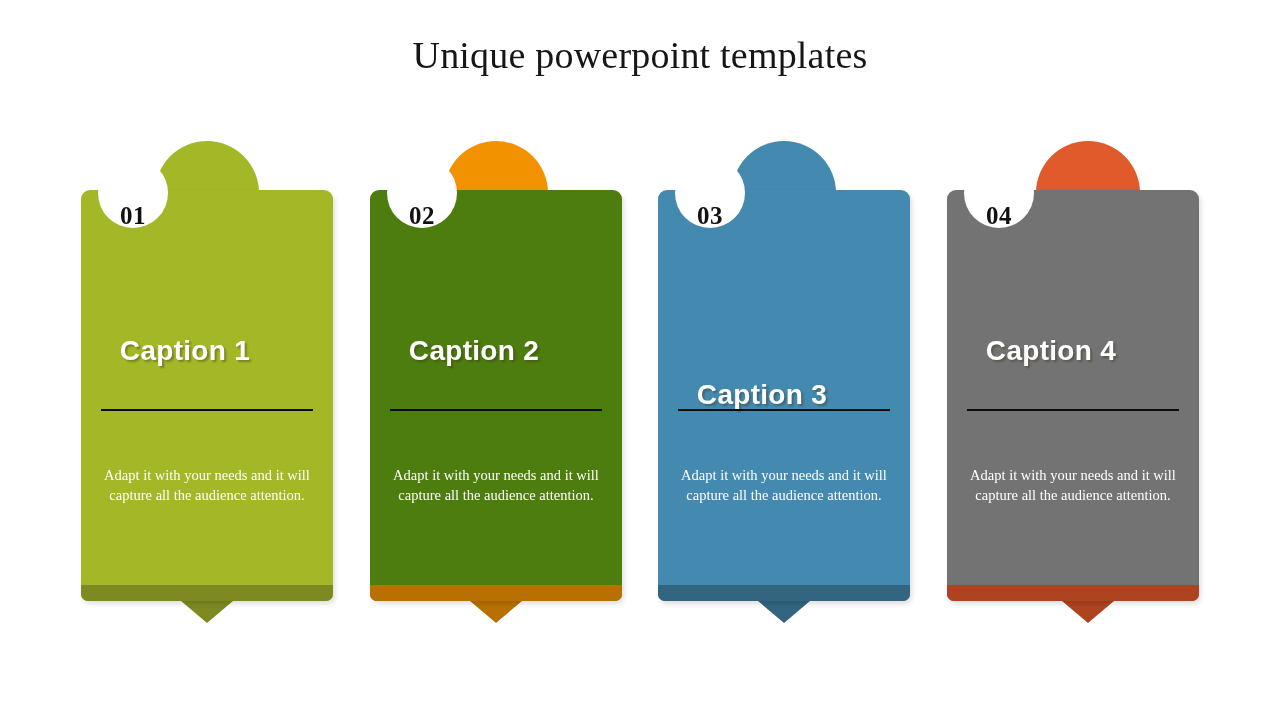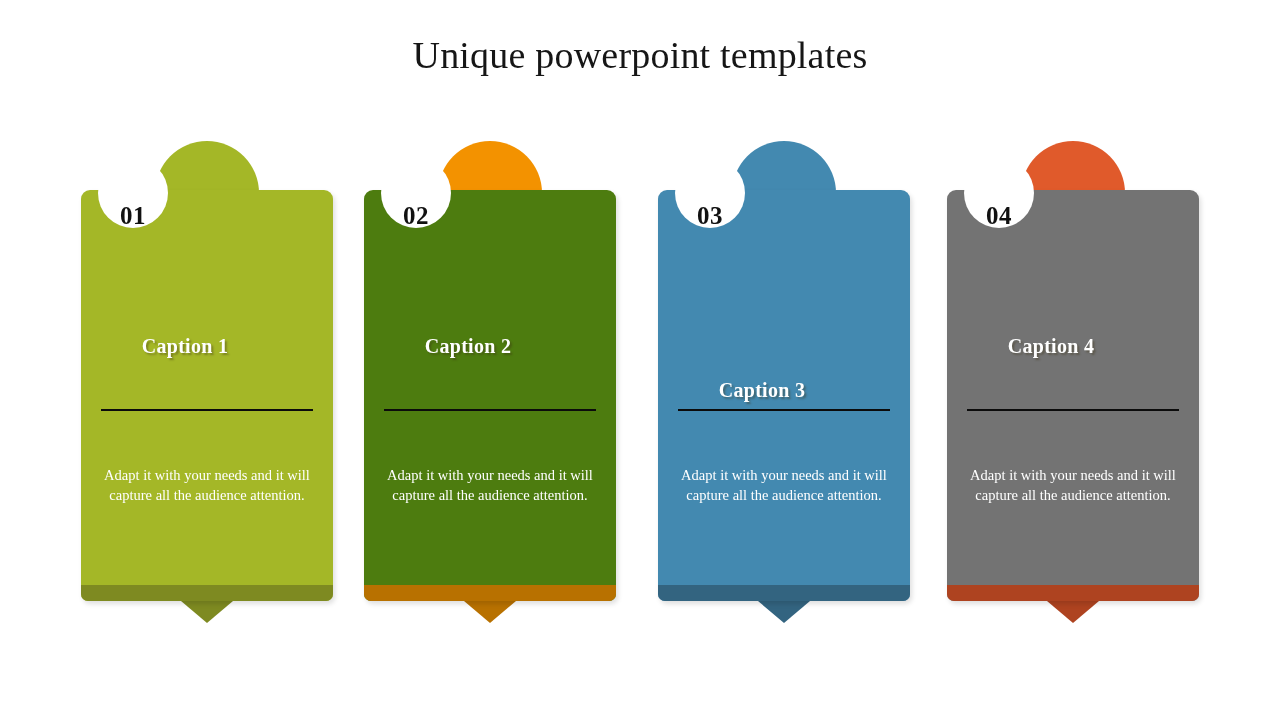--- a/index.html
+++ b/index.html
@@ -39,23 +39,23 @@
     height: 490px;
   }
 
   .card-unit {
     position: absolute;
     top: 0;
     width: 252px;
     height: 490px;
   }
   .card-unit.u0 { left: 0px; }
-  .card-unit.u1 { left: 283px; }
+  .card-unit.u1 { left: 289px; }
   .card-unit.u2 { left: 577px; }
-  .card-unit.u3 { left: 866px; }
+  .card-unit.u3 { left: 866px; padding-left: 29px; }
 
   
   .badge-ring {
     position: absolute;
     left: 50%;
     top: 0px;
     width: 104px;
     height: 104px;
     margin-left: -52px;
     border-radius: 50%;
@@ -116,23 +116,23 @@
     z-index: 2;
     box-shadow: 2px 3px 5px rgba(0,0,0,0.13);
   }
 
   .card-caption {
     position: absolute;
     left: 0;
     top: 145px;
     width: 208px;
     text-align: center;
-    font-family: Liberation Serif, serif;
+    font-family: Liberation Sans, sans-serif;
     font-weight: bold;
-    font-size: 20px;
+    font-size: 28px;
     color: #ffffff;
     text-shadow: 2px 2px 2px rgba(60,50,20,0.40);
     letter-spacing: 0.3px;
   }
 
   .card-rule {
     position: absolute;
     left: 20px;
     top: 219px;
     width: 212px;

